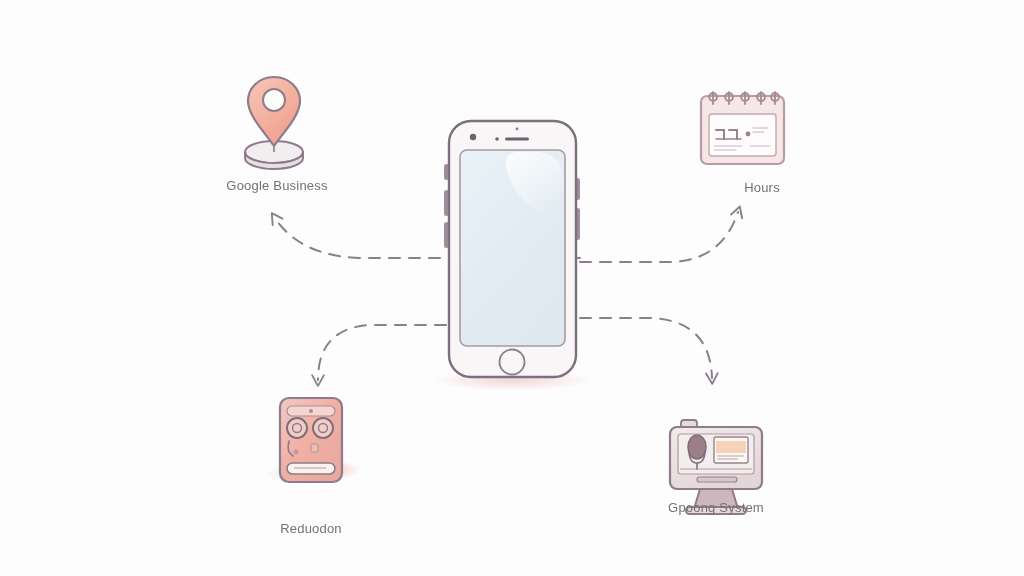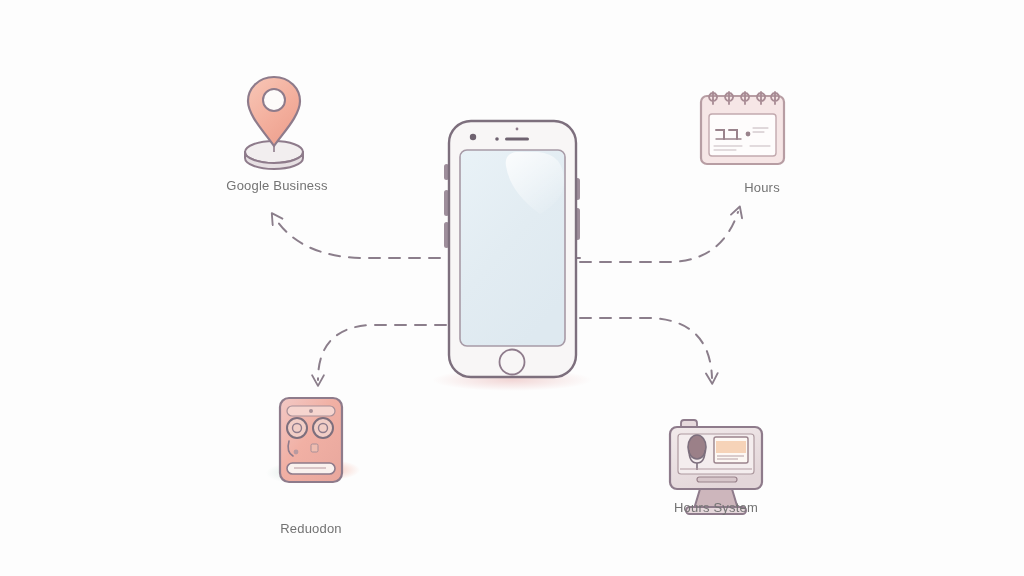--- a/index.html
+++ b/index.html
@@ -204,15 +204,15 @@
       <rect x="697" y="477" width="40" height="5" rx="2.5" fill="#D7C6CA" stroke="#9A838C" stroke-width="1.2"></rect>
 
       <path d="M700,489 L732,489 L738,509 L694,509 Z" fill="#CDB6BC" stroke="#8E7B8B" stroke-width="2" stroke-linejoin="round"></path>
       <rect x="686" y="507" width="60" height="7" rx="3.5" fill="#E6D8DC" stroke="#8E7B8B" stroke-width="2"></rect>
     </g>
   </svg>
 
   <div class="node-label label-gb">Google Business</div>
   <div class="node-label label-hr">Hours</div>
   <div class="node-label label-rd">Reduodon</div>
-  <div class="node-label label-os">Hours System</div>
+  <div class="node-label label-os">Gpoong System</div>
 
 </div>
 
 </body></html>

